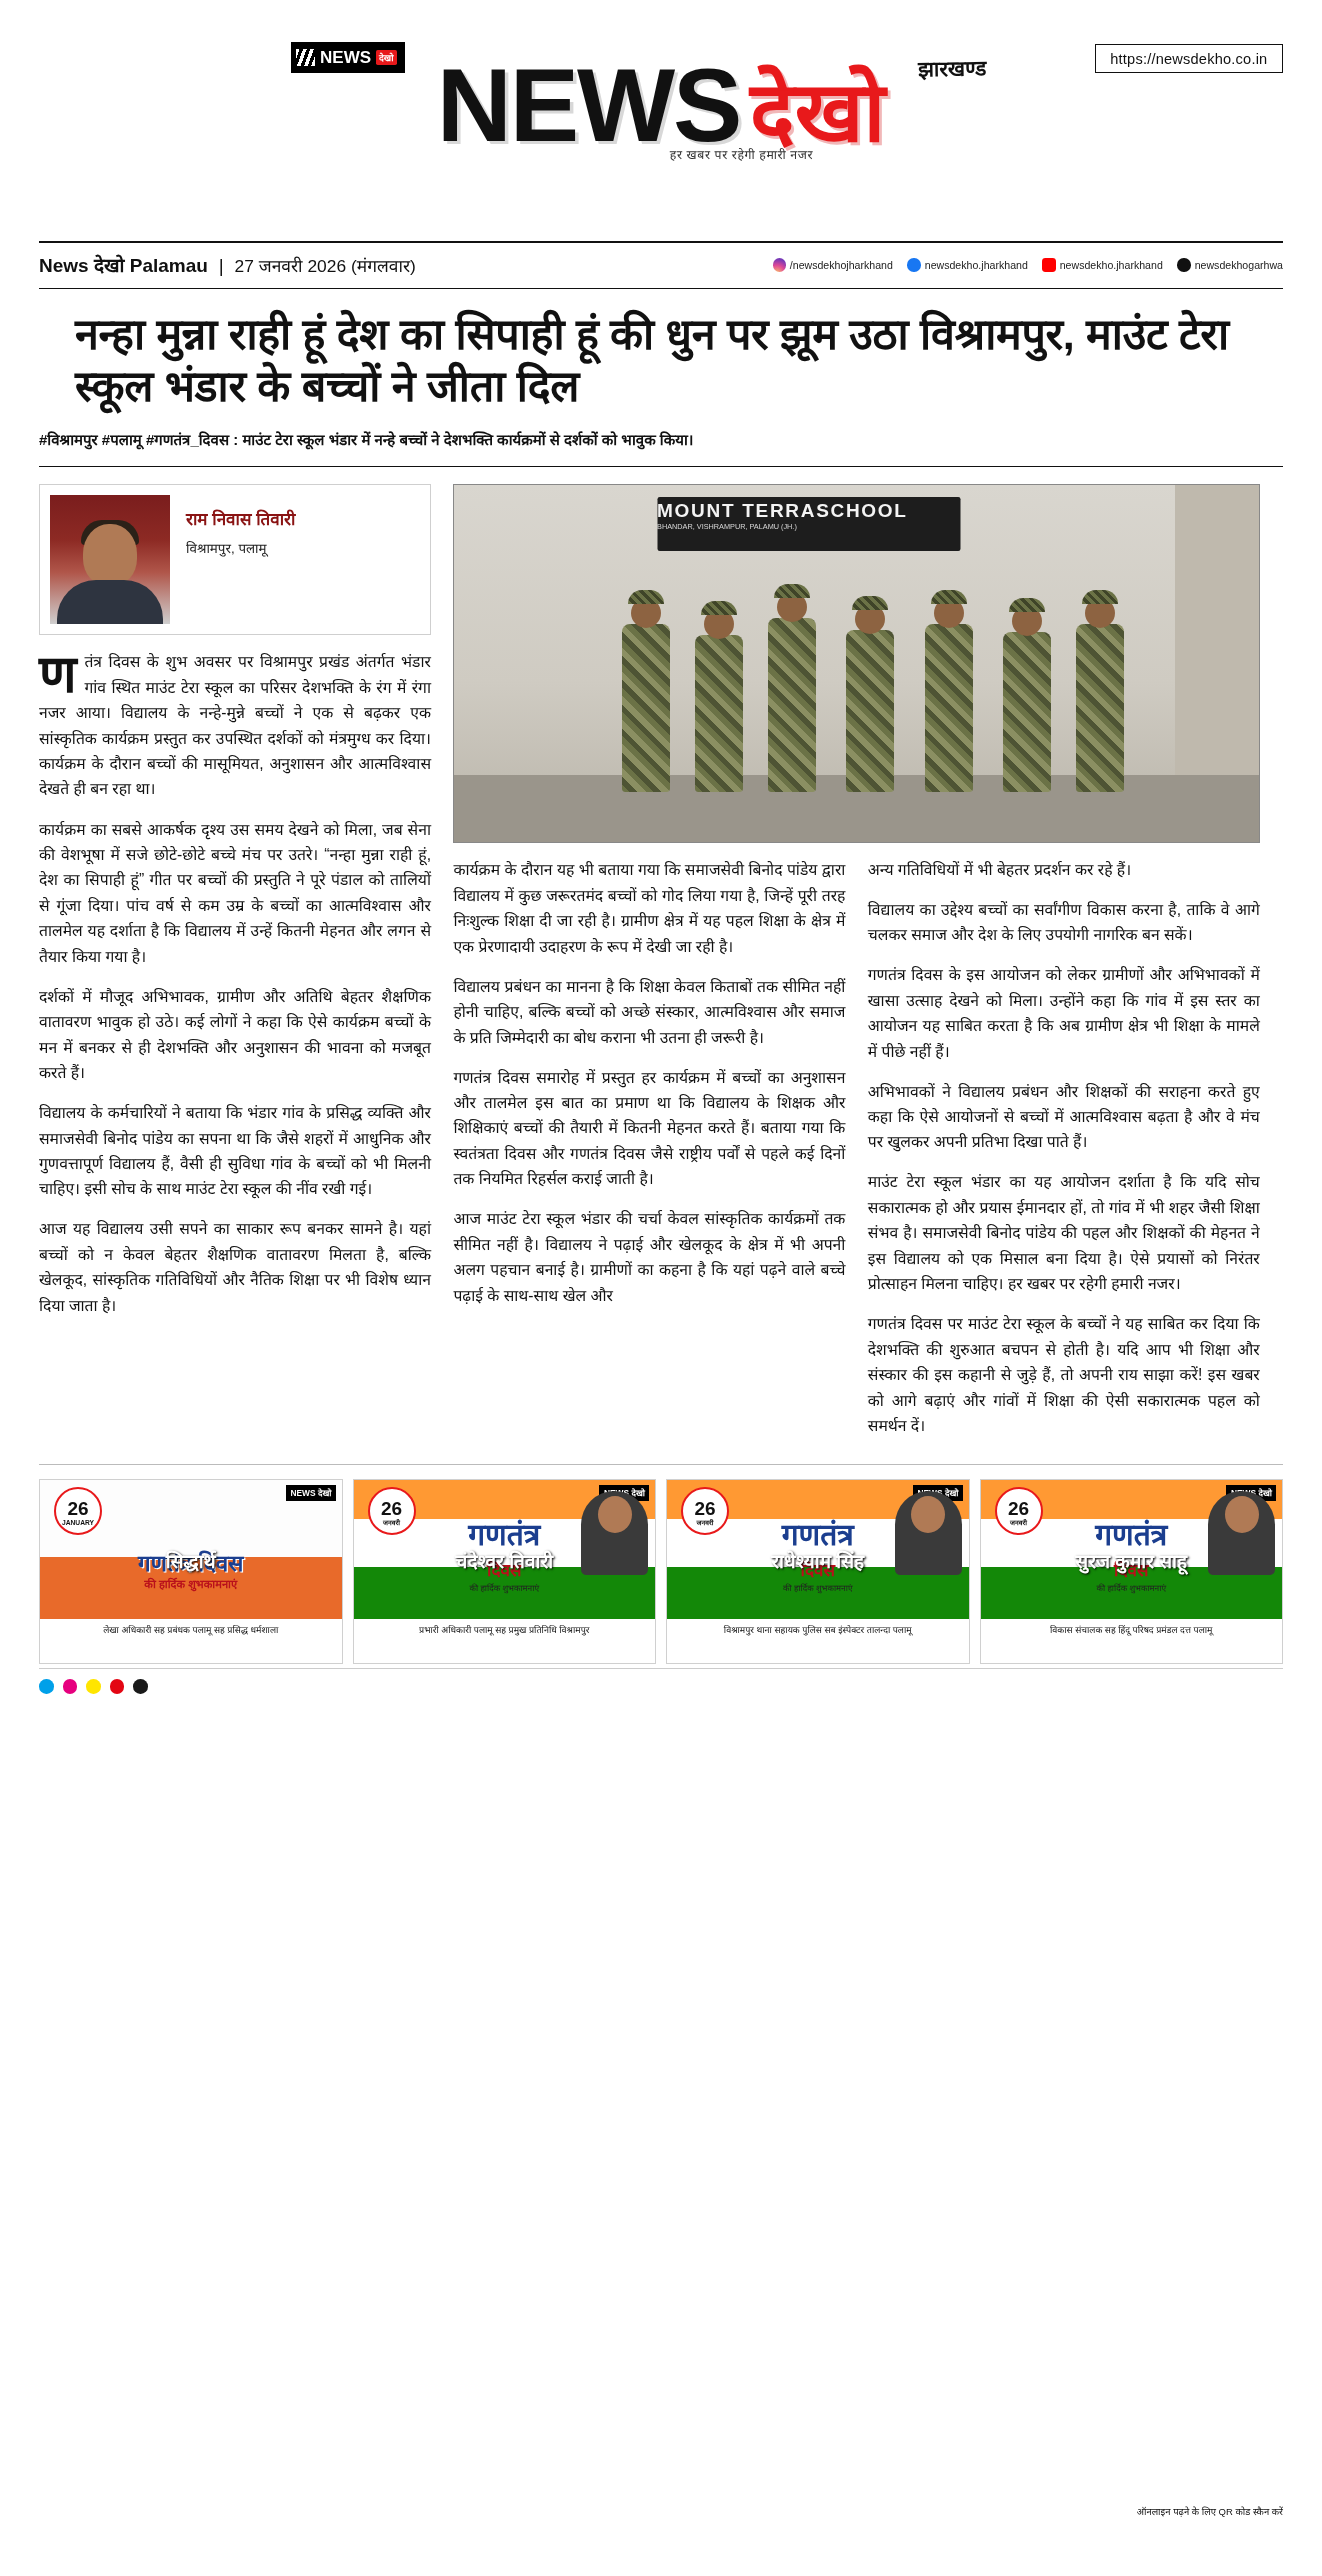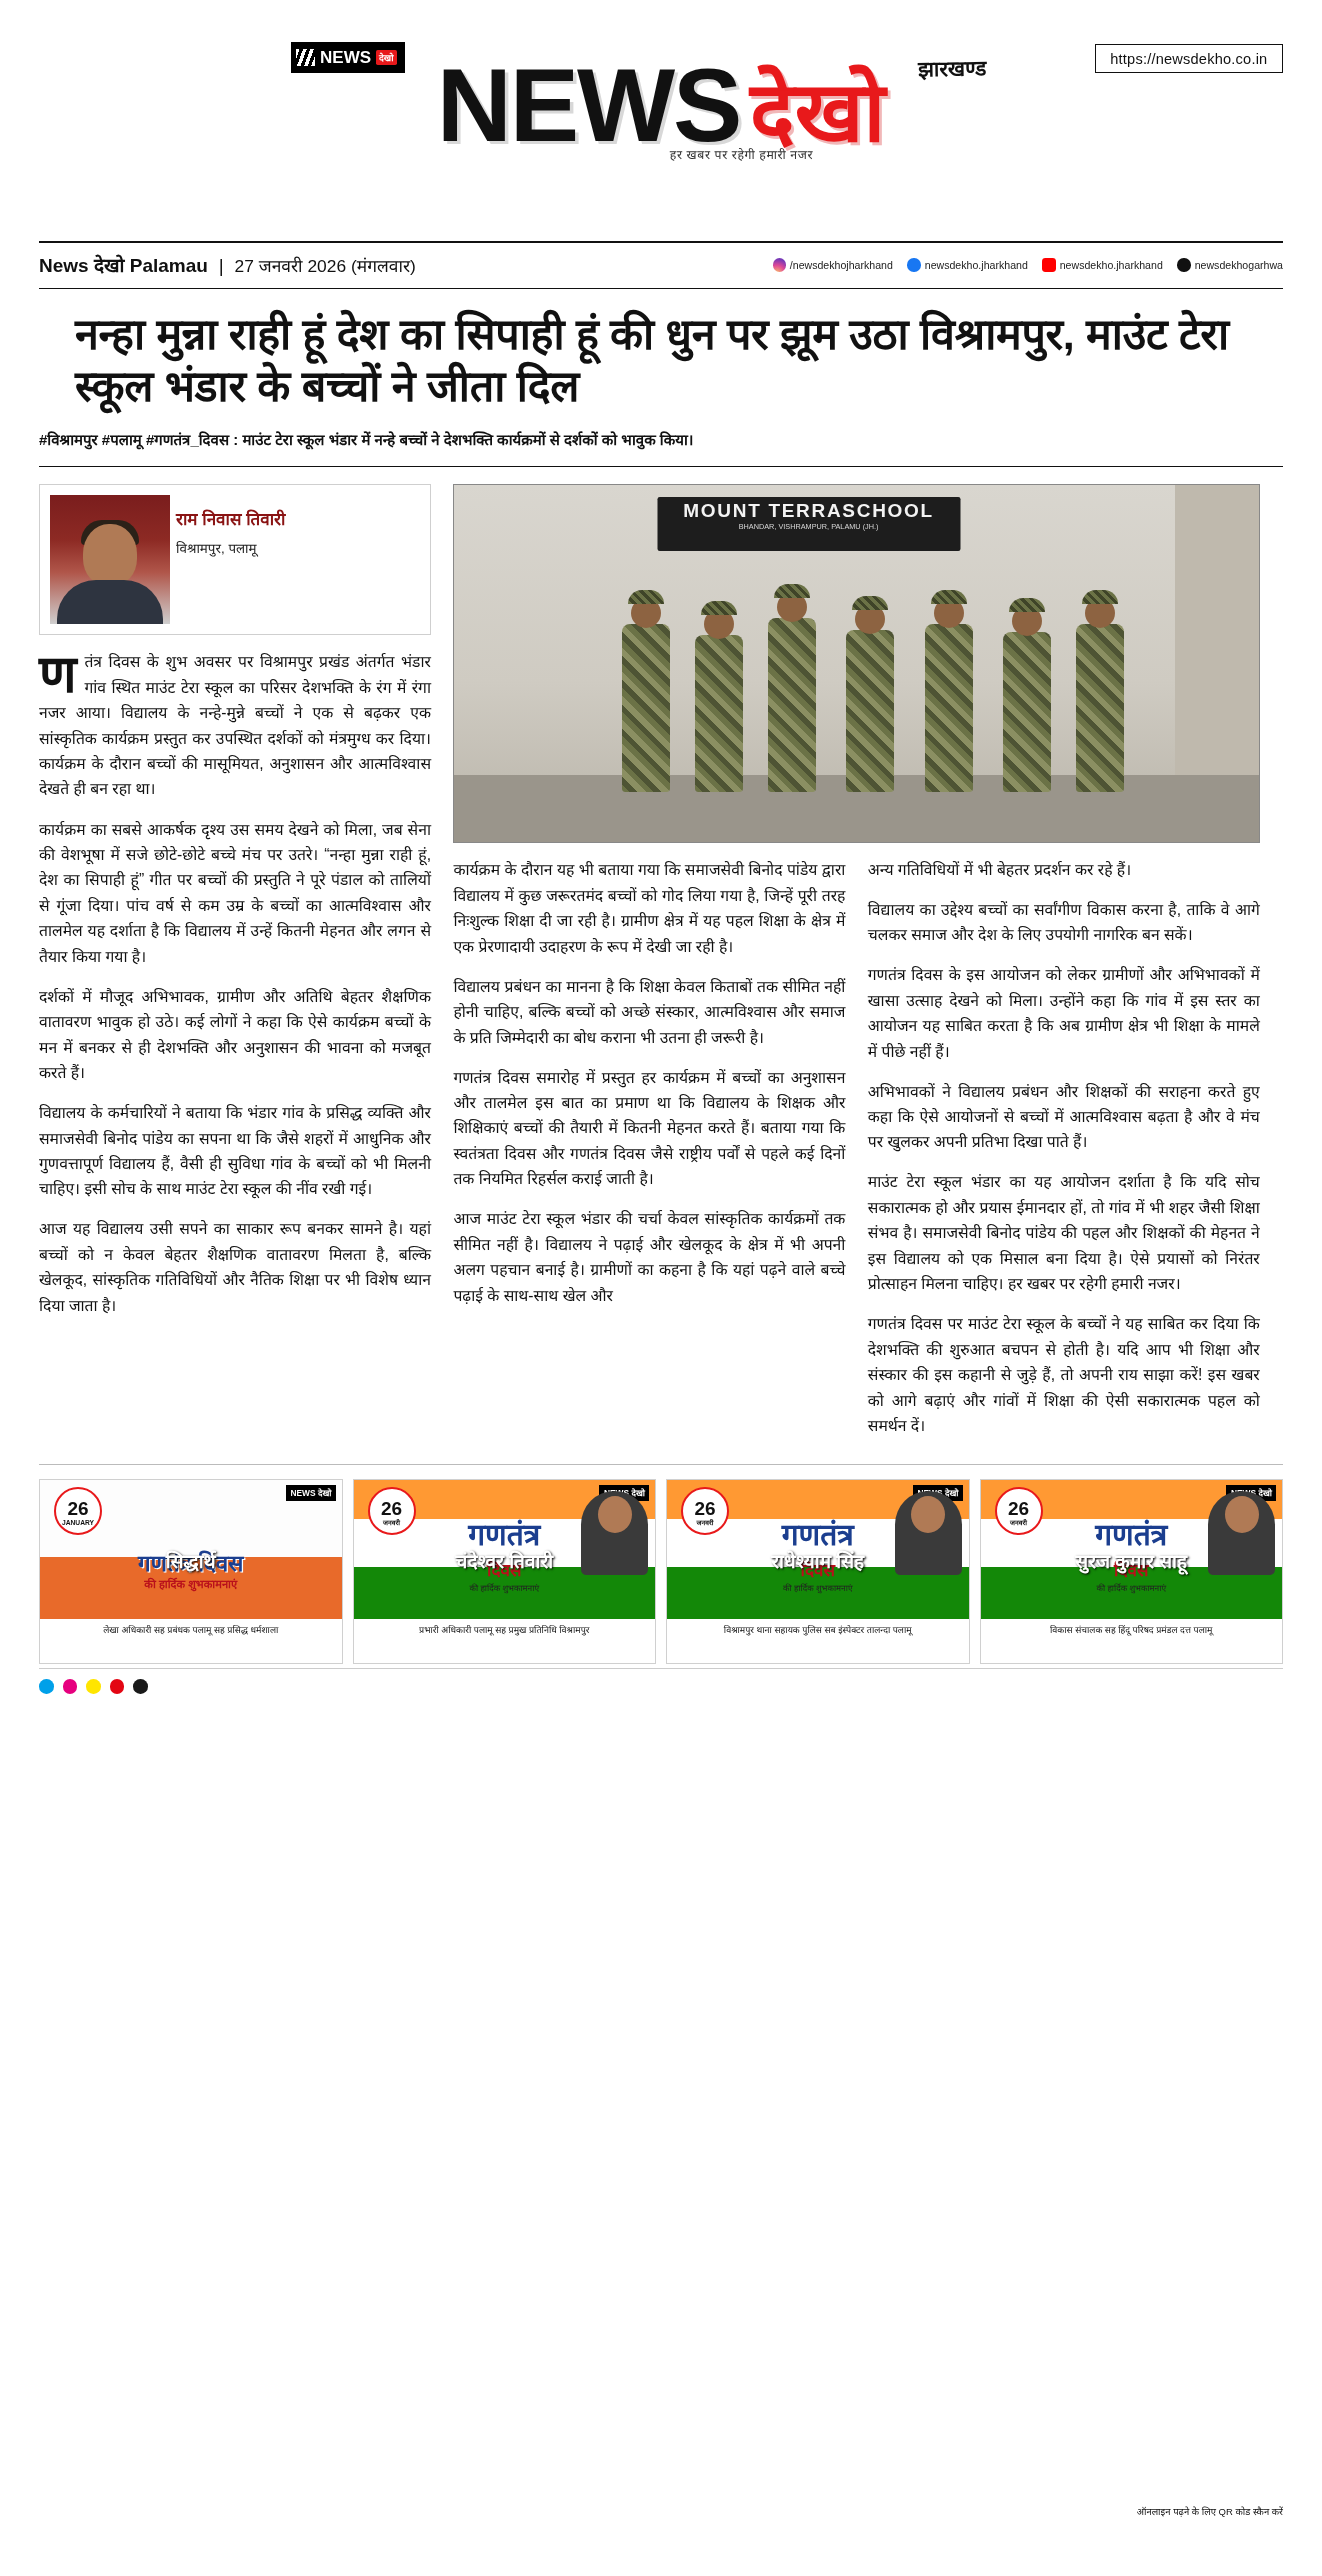--- a/index.html
+++ b/index.html
@@ -162,21 +162,21 @@
   
   .content {
     padding: 17px 39px 0 39px;
     display: grid;
     grid-template-columns: 392px 392px 392px;
     column-gap: 22.4px;
   }
   .byline-card {
     border: 1.1px solid #cfcfcf;
     display: flex;
-    gap: 6px;
+    gap: 16px;
     padding: 10px;
     align-items: flex-start;
     height: 151px;
     margin-bottom: 14.6px;
   }
   .byline-photo {
     width: 120px; height: 129px;
     background: linear-gradient(180deg,#7a1d1d 0%, #8d2a24 35%, #b0564a 60%, #cfcfcf 100%);
     position: relative;
     overflow: hidden;
@@ -206,21 +206,21 @@
     background: #2a2a2a;
     border: 0.6px solid #888;
     position: relative;
     overflow: hidden;
     margin-bottom: 14.6px;
   }
   .lp-wall { position:absolute; inset:0; background: linear-gradient(180deg,#d9d6cf 0%, #cfcbc2 55%, #b9b4a9 100%); }
   .lp-banner {
     position:absolute; left: 44%; top: 12.3px; transform: translateX(-50%);
     width: 303px; height: 54px; background: #1d1d1d; color:#fff;
-    border-radius: 2.2px; text-align:center; padding-top:3.4px;
+    border-radius: 2.2px; text-align:left; padding-top:3.4px;
   }
   .lp-banner .t1 { font-size: 19px; font-weight: bold; letter-spacing: 1.7px; color:#f3f3f3;}
   .lp-banner .t2 { font-size: 7.3px; color:#d8d8d8; }
   .lp-floor { position:absolute; left:0; right:0; bottom:0; height: 67px; background:#9a958b; }
   .kid {
     position:absolute; bottom: 50px; width: 48px; height: 168px;
     background: repeating-linear-gradient(45deg,#6b7246 0 5.6px,#4e5434 5.6px 11.2px,#8b8f62 11.2px 17px);
     border-radius: 7.8px 7.8px 3.4px 3.4px;
   }
   .kid:before {

